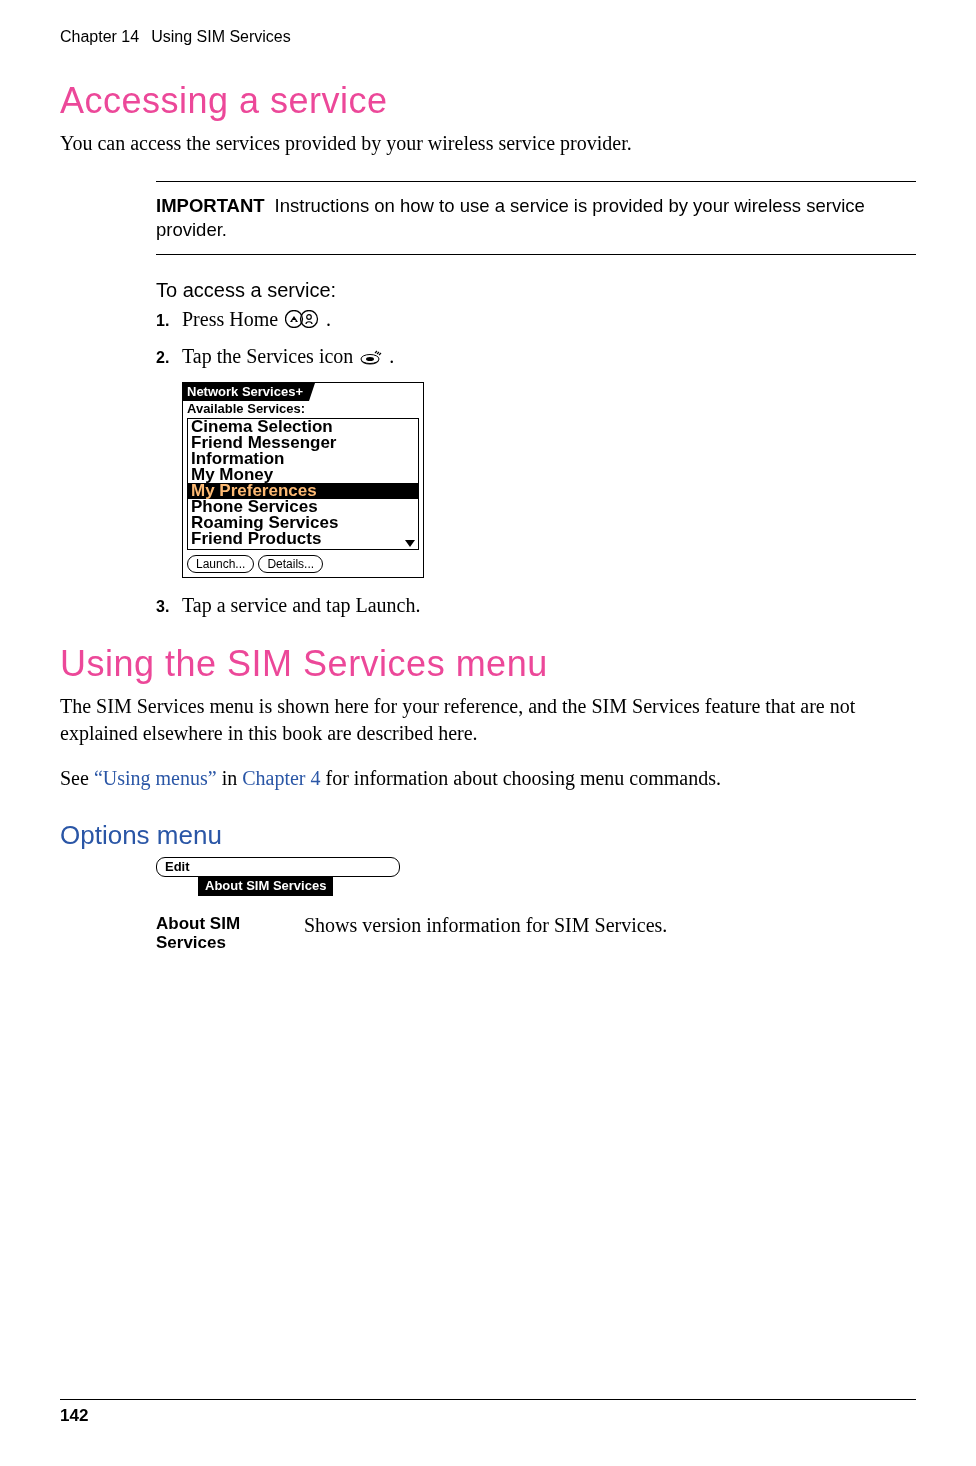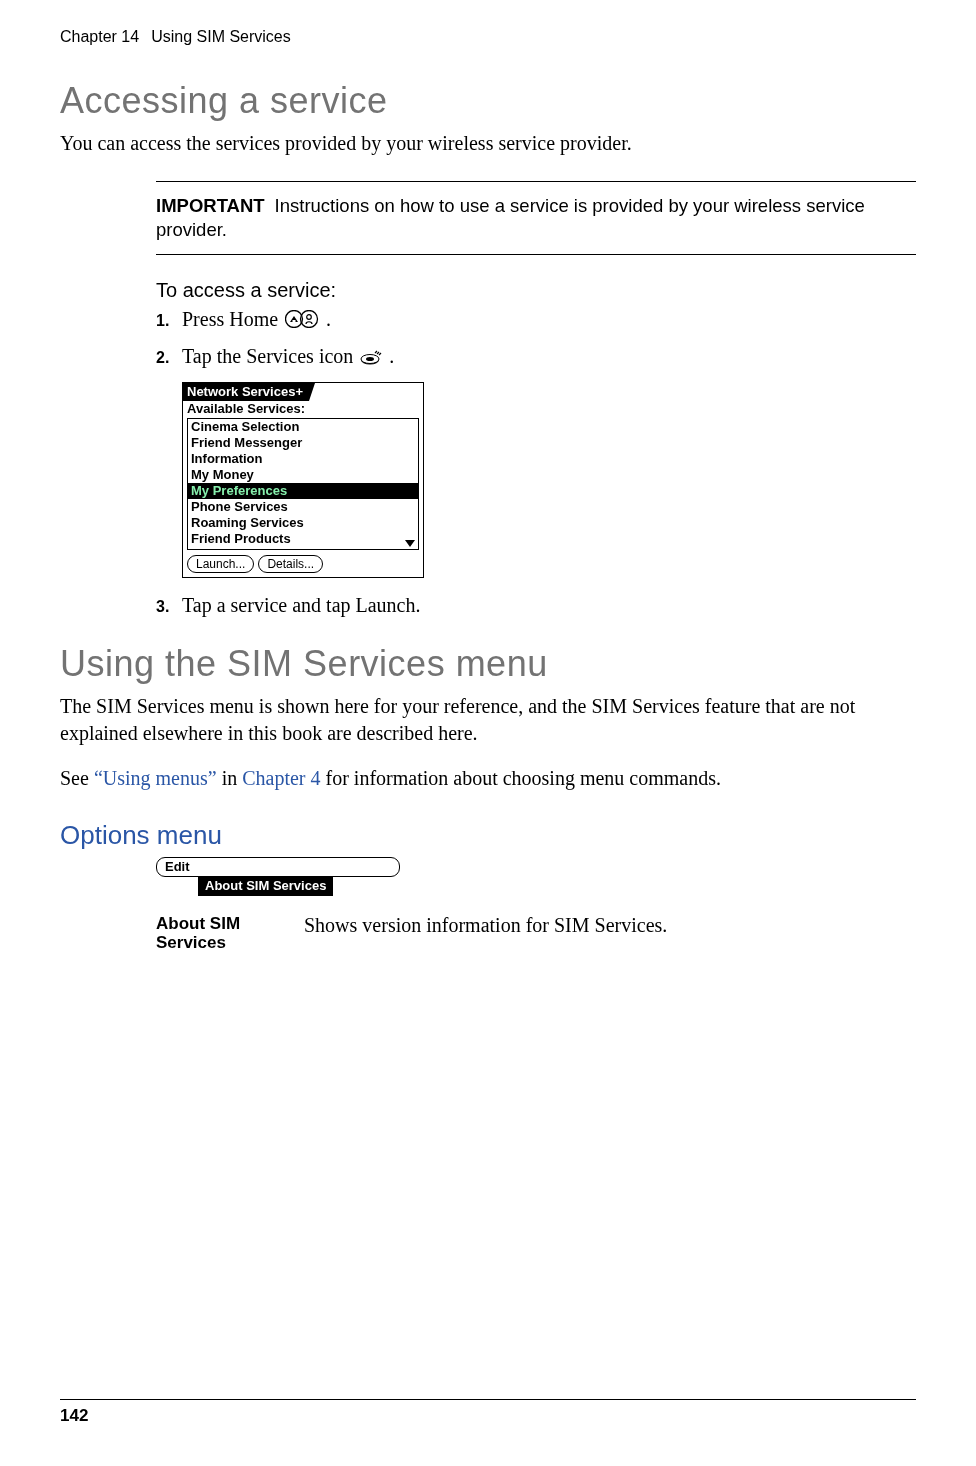--- a/index.html
+++ b/index.html
@@ -33,21 +33,21 @@
   .content {
     position: absolute;
     top: 80px;
     left: 60px;
     right: 60px;
   }
   h1.section {
     font-family: "Helvetica Neue Condensed", "Arial Narrow", Arial, sans-serif;
     font-weight: 400;
     font-stretch: condensed;
-    color: #737373;
+    color: #ec4899;
     font-size: 36px;
     margin: 0 0 8px 0;
     letter-spacing: 0.5px;
   }
   .indent {
     margin-left: 96px;
   }
   p.body {
     font-size: 20px;
     line-height: 1.35;
@@ -138,31 +138,31 @@
     font-weight: 700;
     padding: 0 4px 2px 4px;
     font-size: 13px;
     border-bottom: 0;
   }
   .palm .listbox {
     margin: 0 4px 2px 4px;
     border: 1px solid #000;
     position: relative;
     padding-bottom: 2px;
-    font-size: 13px;
+    font-size: 17px;
   }
   .palm .listbox .row {
     padding: 0 3px;
     font-weight: 700;
     line-height: 16px;
     white-space: nowrap;
   }
   .palm .listbox .row.sel {
     background: #000;
-    color: #86efac;
+    color: #fdba74;
   }
   .palm .listbox .scroll-arrow {
     position: absolute;
     right: 3px;
     bottom: 2px;
     width: 0; height: 0;
     border-left: 5px solid transparent;
     border-right: 5px solid transparent;
     border-top: 7px solid #000;
   }

